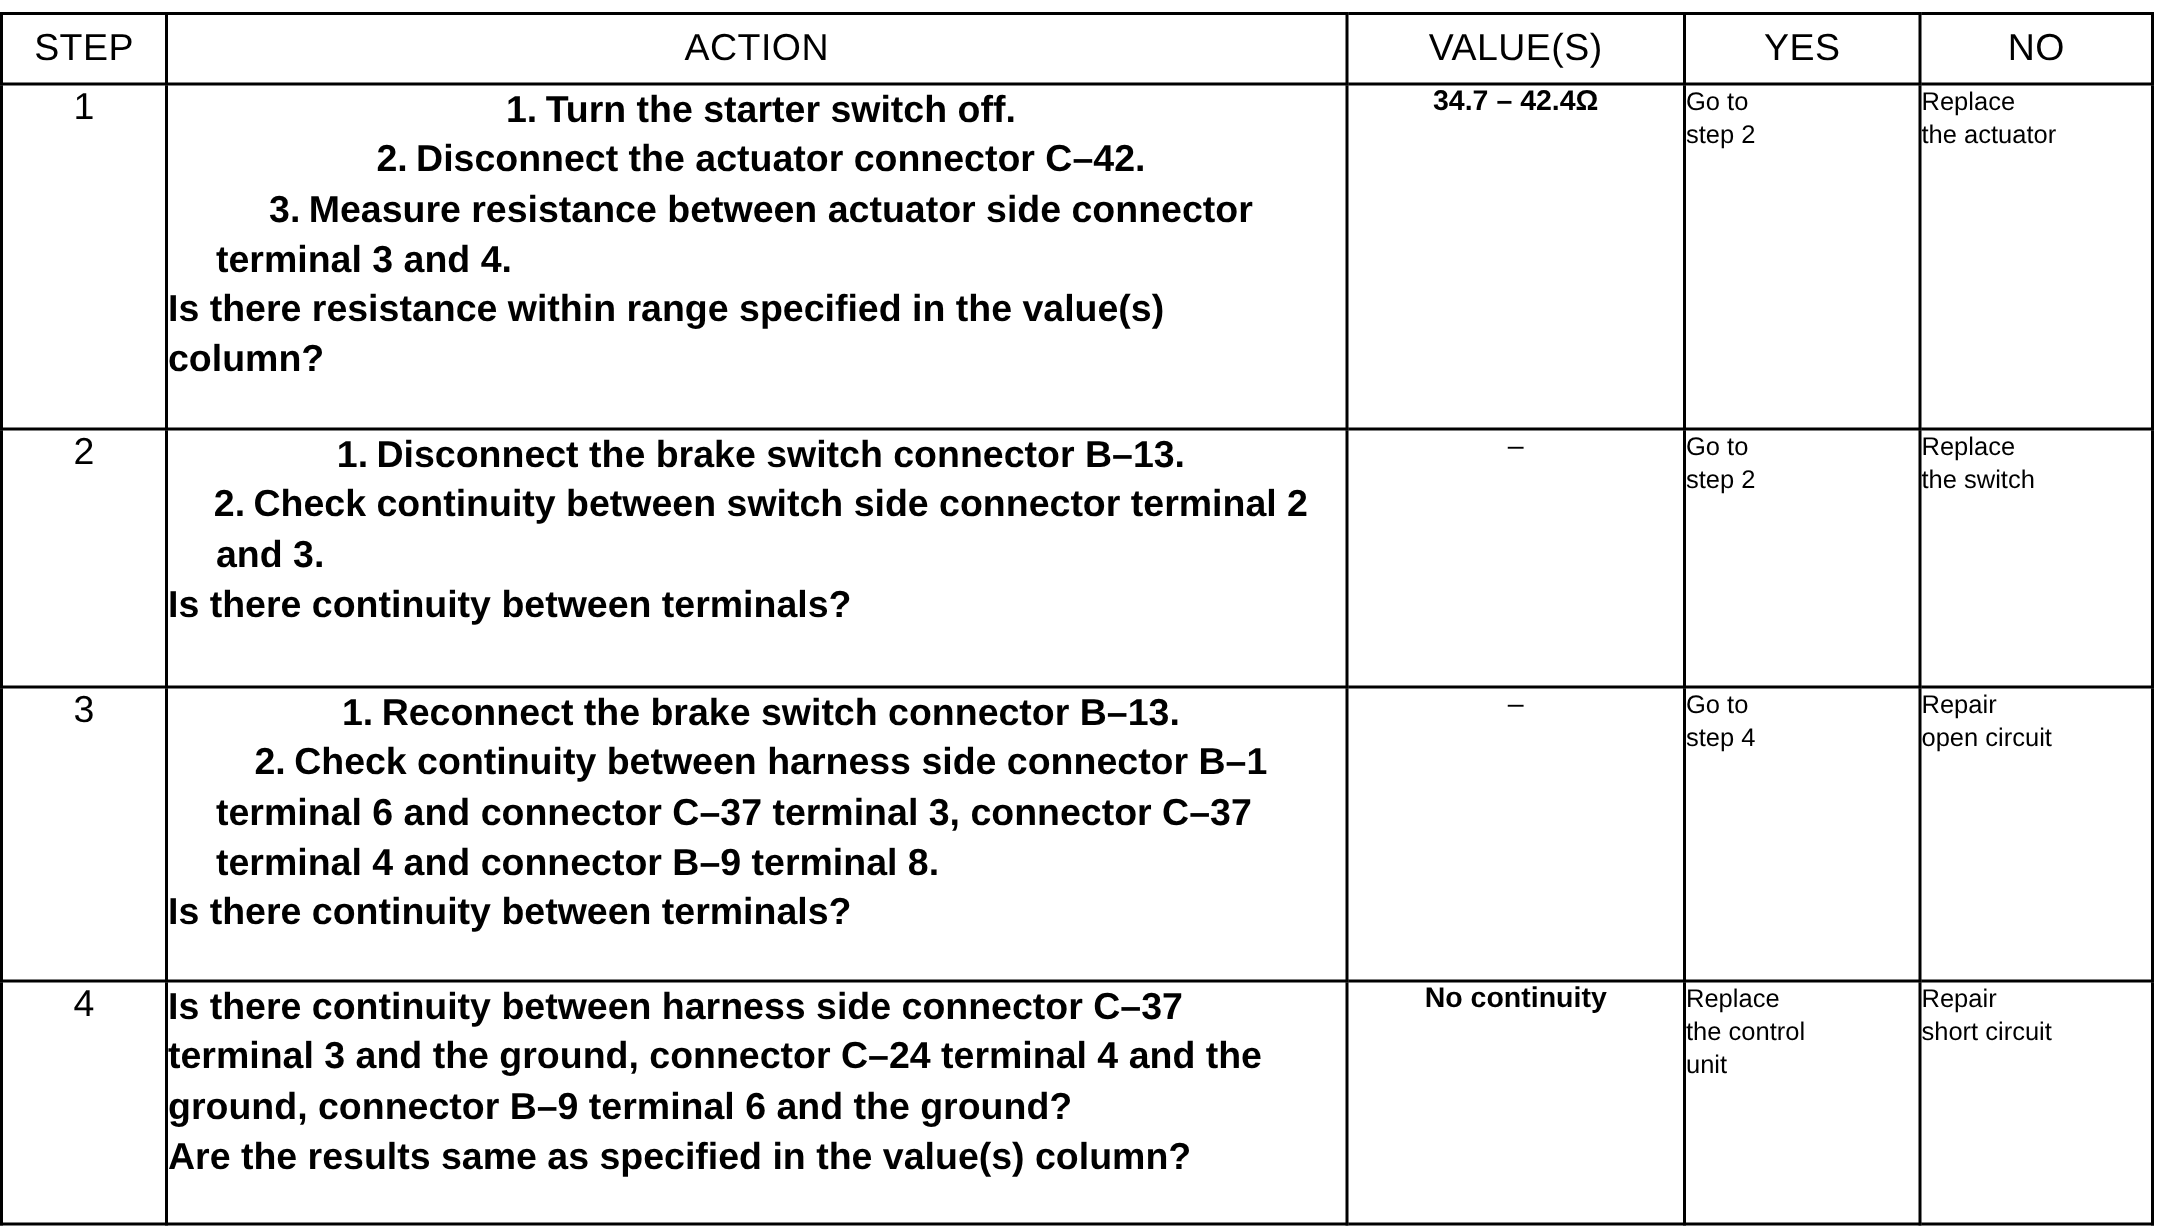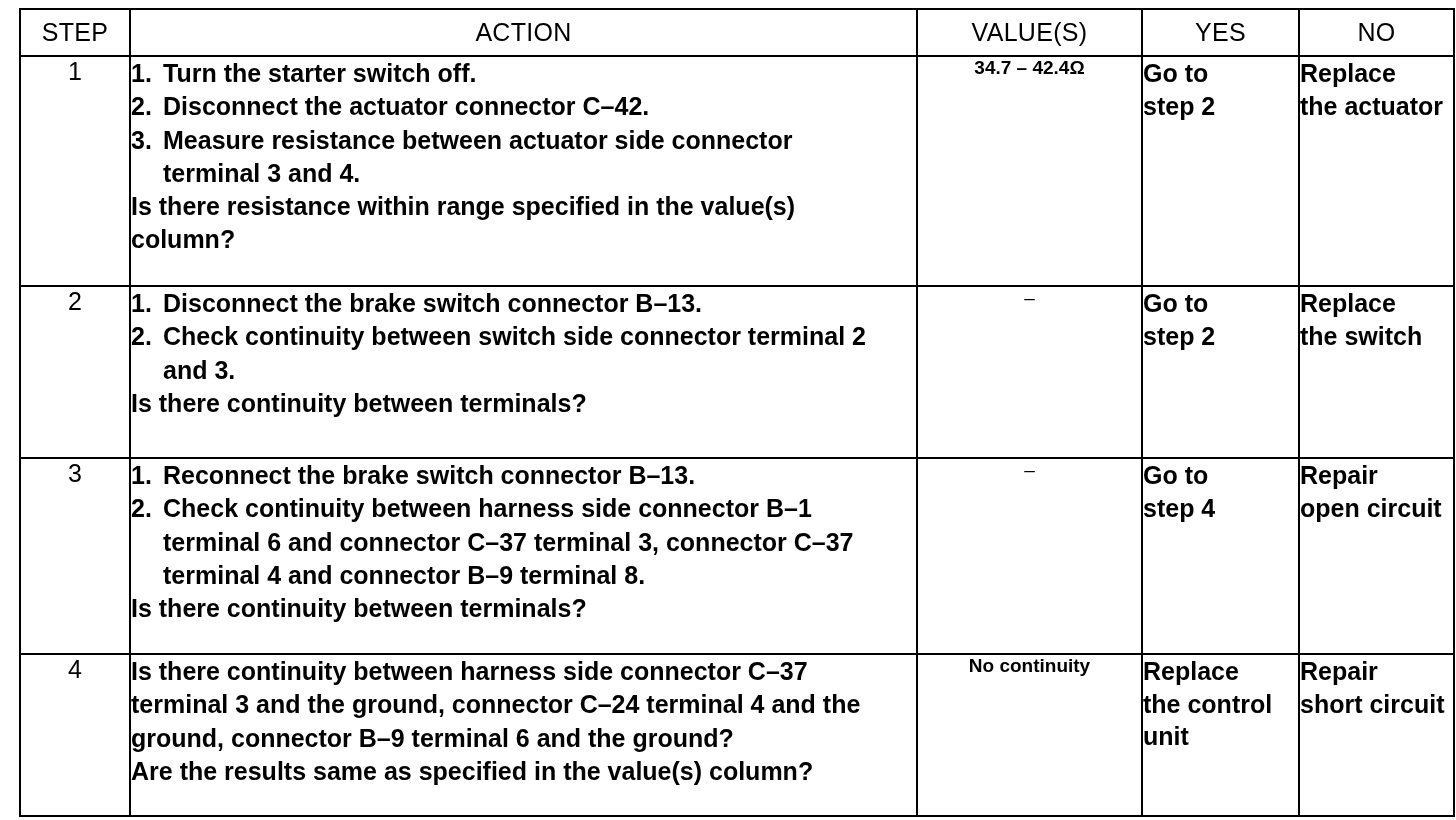--- a/index.html
+++ b/index.html
@@ -19,21 +19,21 @@
   .sheet {
     position: relative;
     width: 1456px;
     height: 820px;
     background: #ffffff;
   }
 
   
   .diag-table {
     position: absolute;
-    left: 19px;
+    left: 0;
     top: 8px;
     width: 1434px;
     height: 798px;
     border-collapse: collapse;
     table-layout: fixed;
     background: #ffffff;
   }
   .diag-table td, .diag-table th {
     border: 2px solid #000000;
     padding: 0;
@@ -73,30 +73,31 @@
   .cell-value {
     font-size: 19px;
     text-align: center;
     padding-top: 14px;
     font-weight: bold;
   }
   .cell-value.dash {
     font-weight: normal;
   }
   .cell-yes, .cell-no {
-    font-size: 25px;
+    font-size: 17px;
     line-height: 1.3;
     padding: 12px 4px 12px 10px;
-    font-weight: bold;
+    font-weight: normal;
   }
 
   
   .a-line {
     display: block;
     white-space: nowrap;
+    text-align: center;
   }
   .a-num {
     display: inline-block;
     width: 32px;
   }
   .a-cont {
     display: block;
     padding-left: 32px;
     white-space: nowrap;
   }

